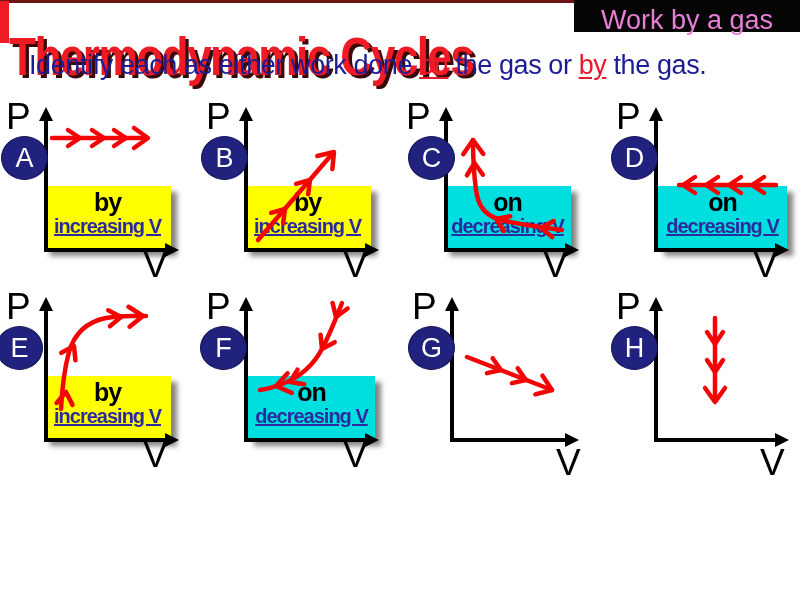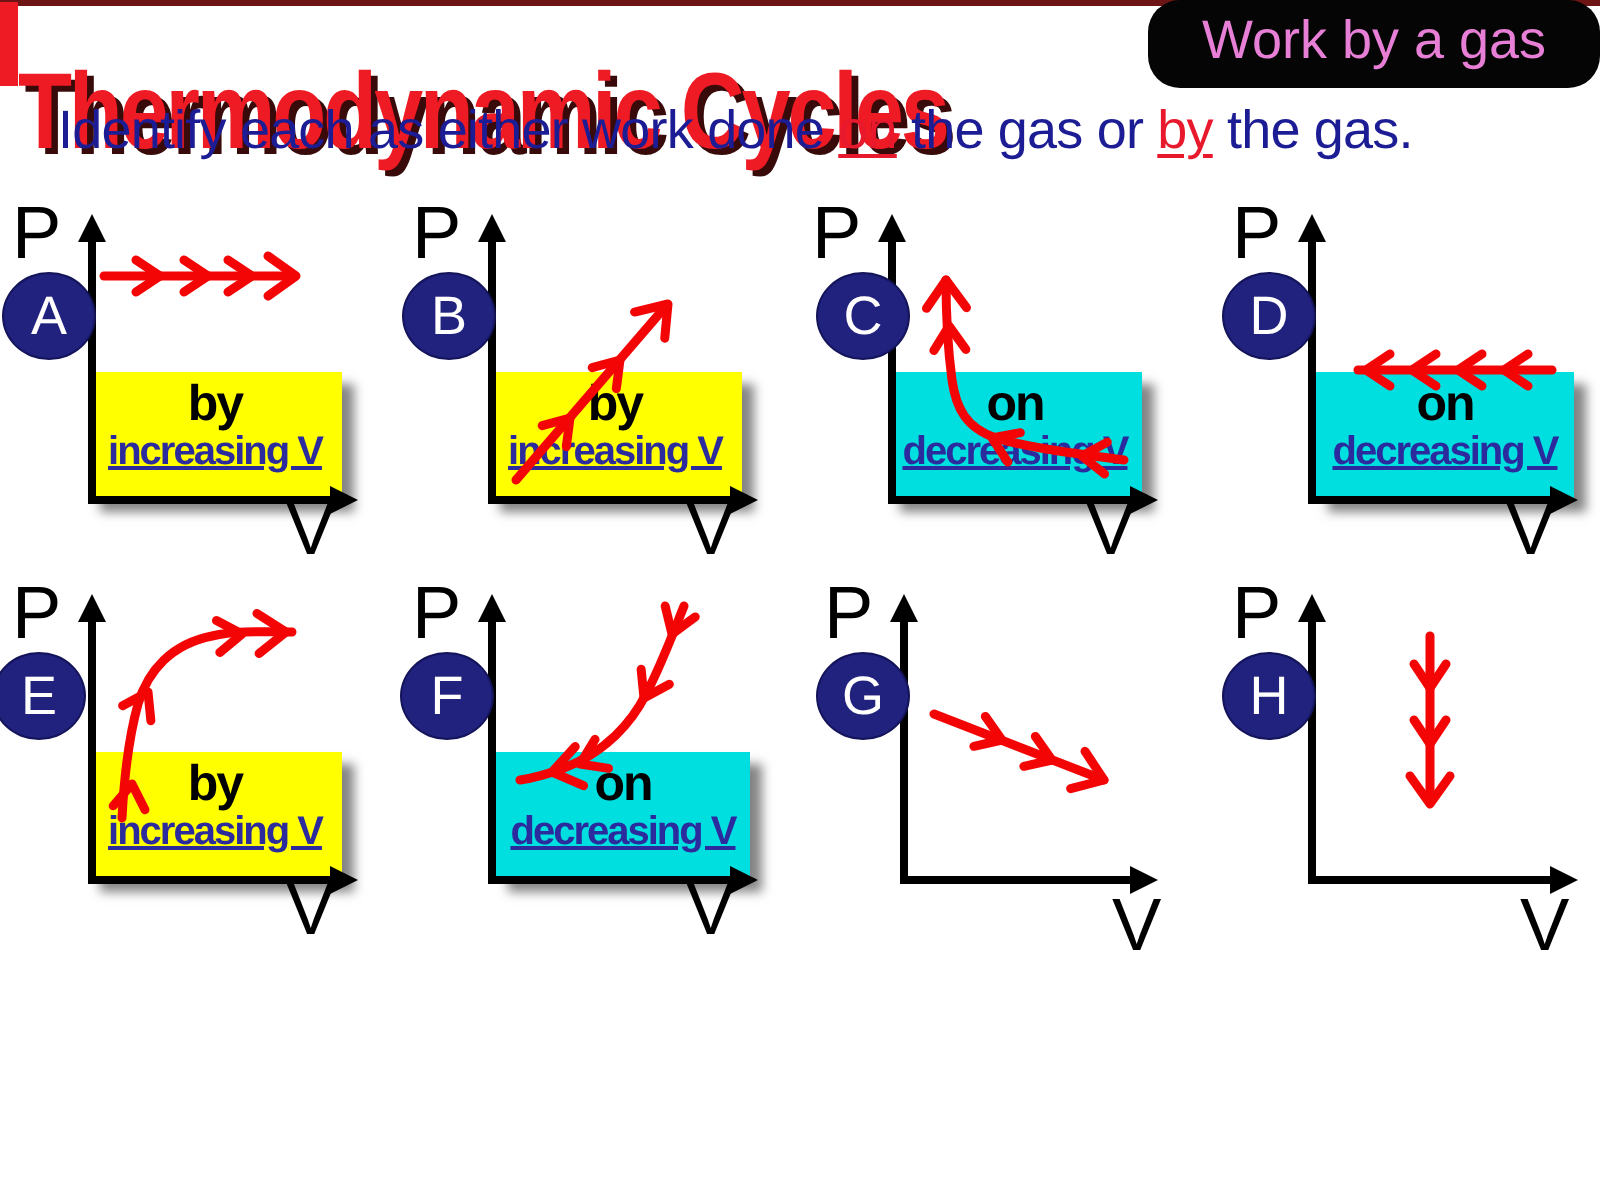--- a/index.html
+++ b/index.html
@@ -13,23 +13,23 @@
   
   .title{
     position:absolute;left:9px;top:-9px;white-space:nowrap;
     font-weight:700;font-size:54px;line-height:1.08;letter-spacing:-2px;
     color:var(--title-red);
     transform:scaleX(.82);transform-origin:left top;
     text-shadow:4px 3px 0 var(--title-shadow);
   }
   
   .badge{
-    position:absolute;right:0;top:0;width:226px;height:44px;
+    position:absolute;right:0;top:0;width:226px;height:32px;
     background:var(--badge-bg);color:var(--badge-pink);
-    font-size:27px;line-height:40px;text-align:center;white-space:nowrap;border-radius:16px;
+    font-size:27px;line-height:40px;text-align:center;white-space:nowrap;
   }
   
   .instruction{
     position:absolute;left:29px;top:50px;margin:0;white-space:nowrap;
     font-size:27px;letter-spacing:-.4px;color:var(--instruction-navy);
   }
   .hot{color:var(--hot-red);text-decoration:underline;text-underline-offset:3px;text-decoration-thickness:2px;}
   
   .cell{position:absolute;width:200px;height:190px;}
   .p-label{position:absolute;left:6px;top:-4px;font-size:37px;color:#000;}

